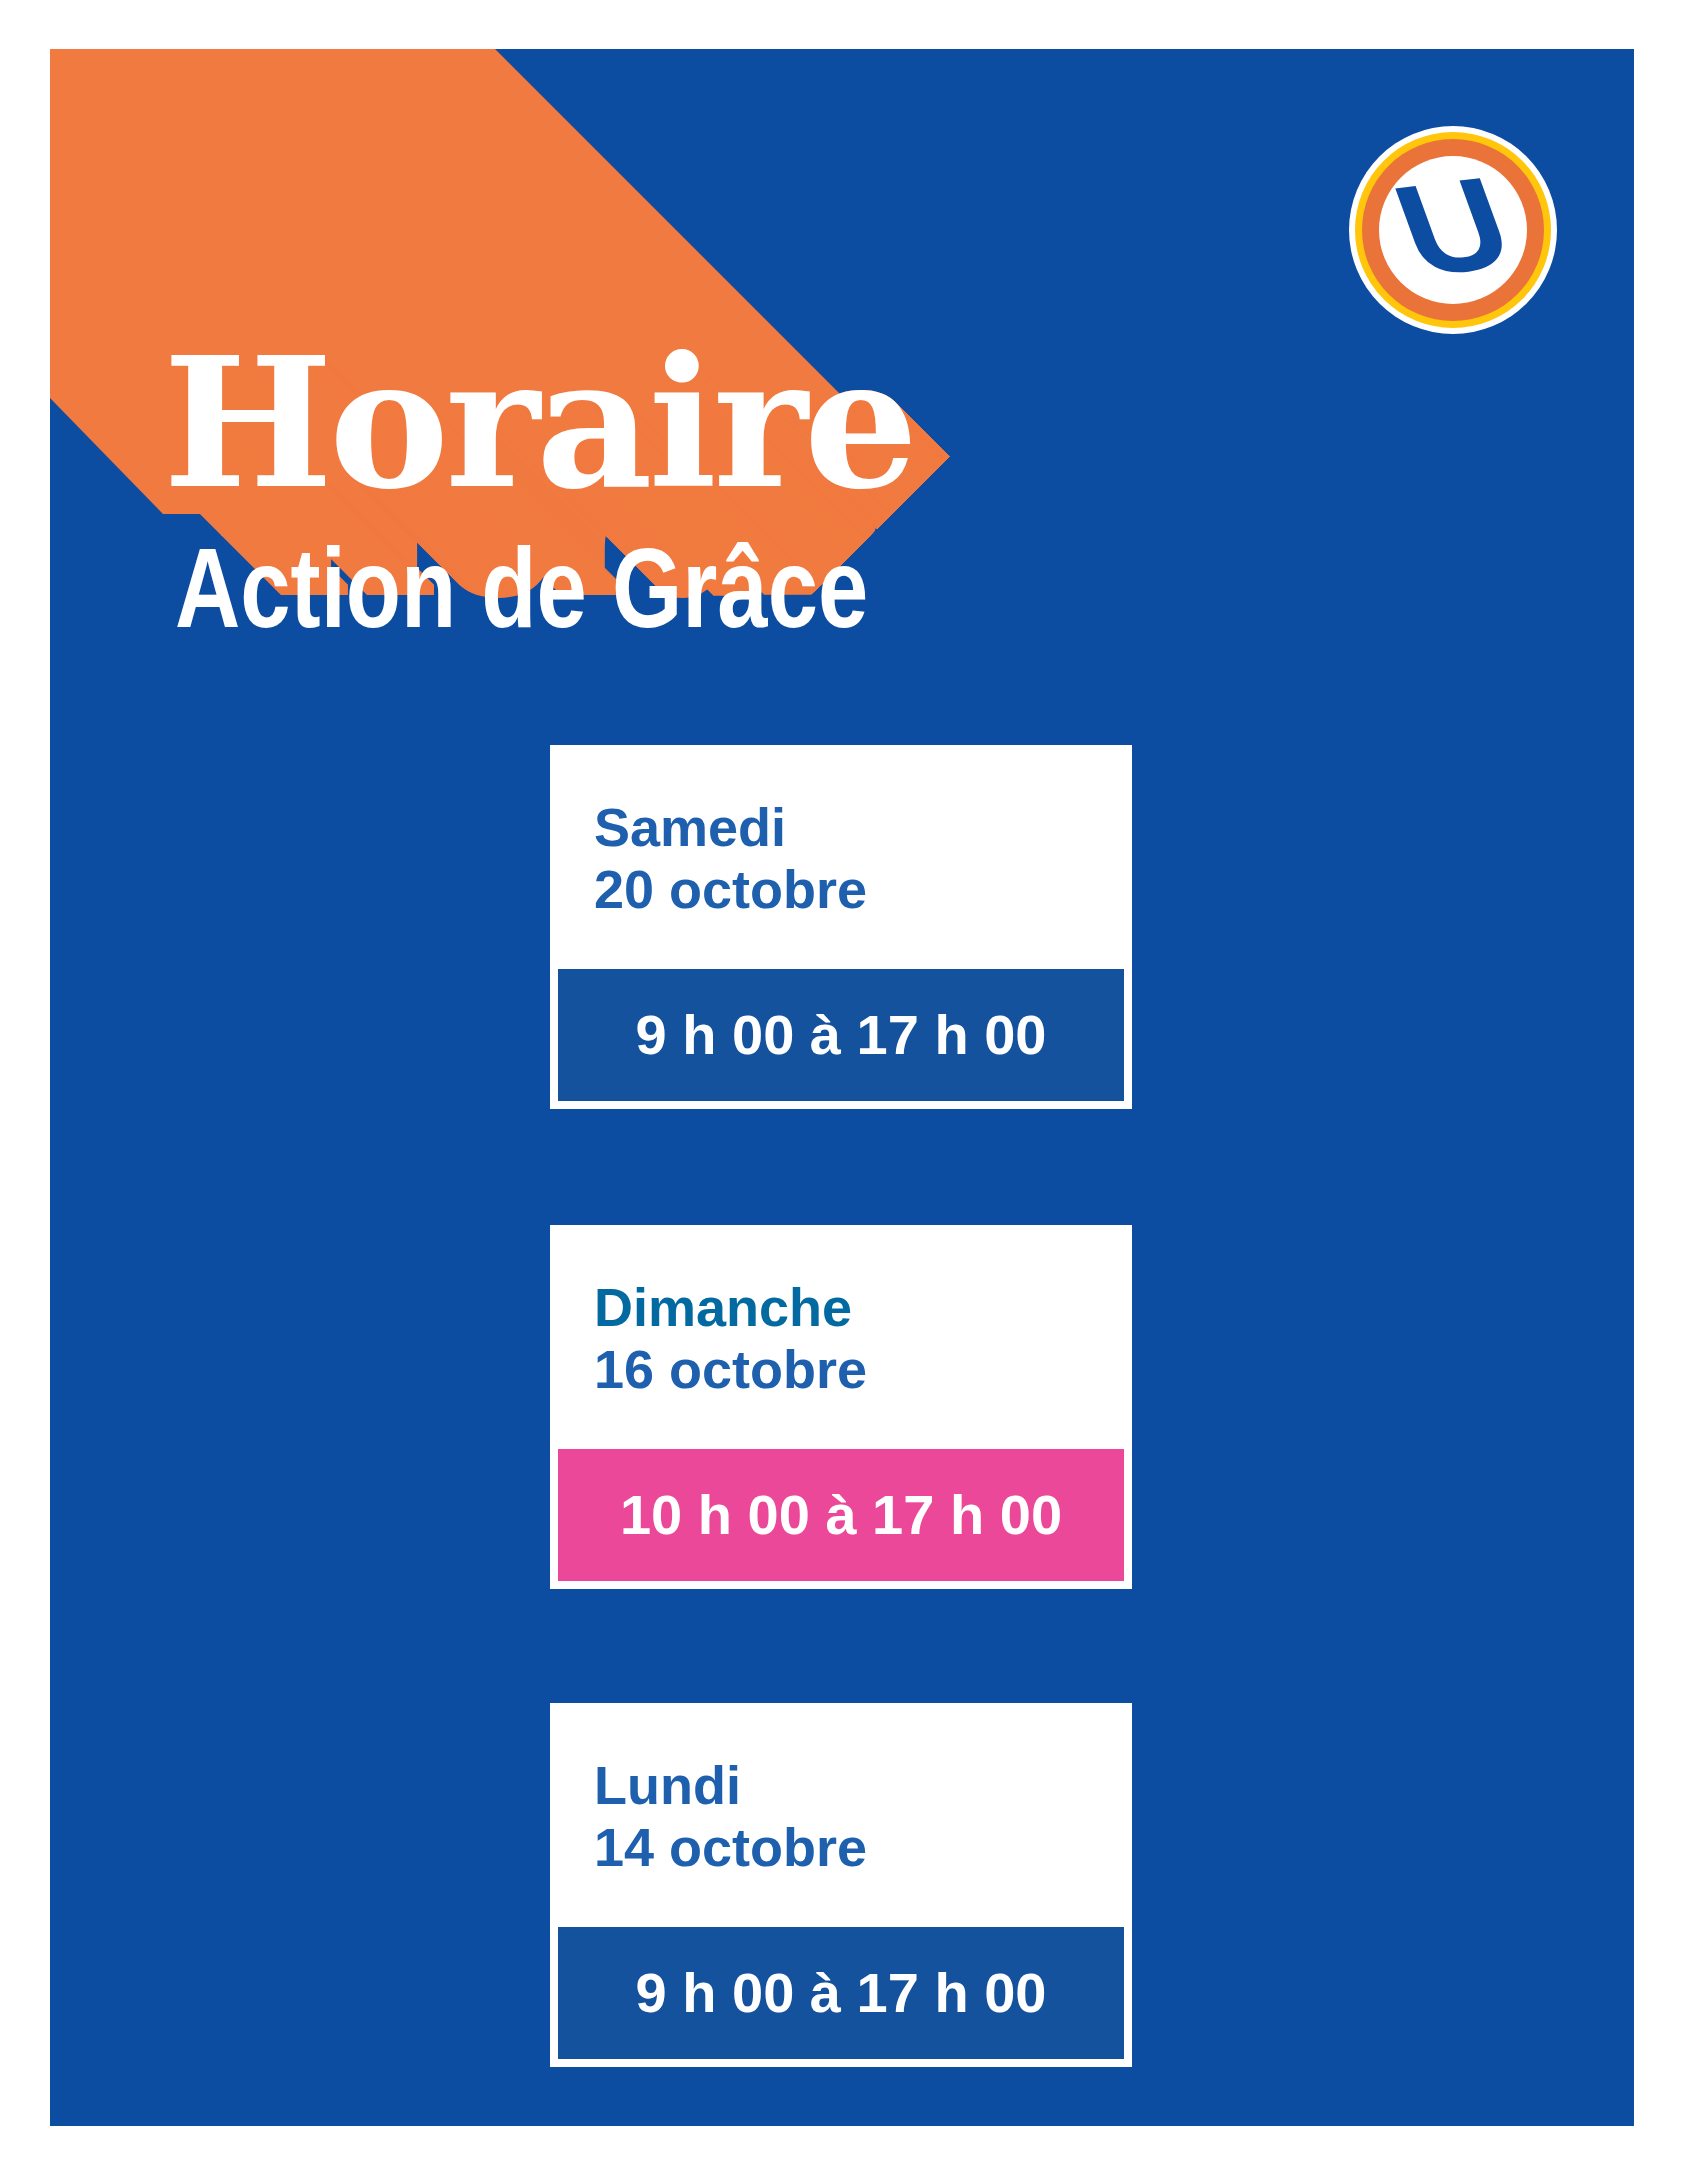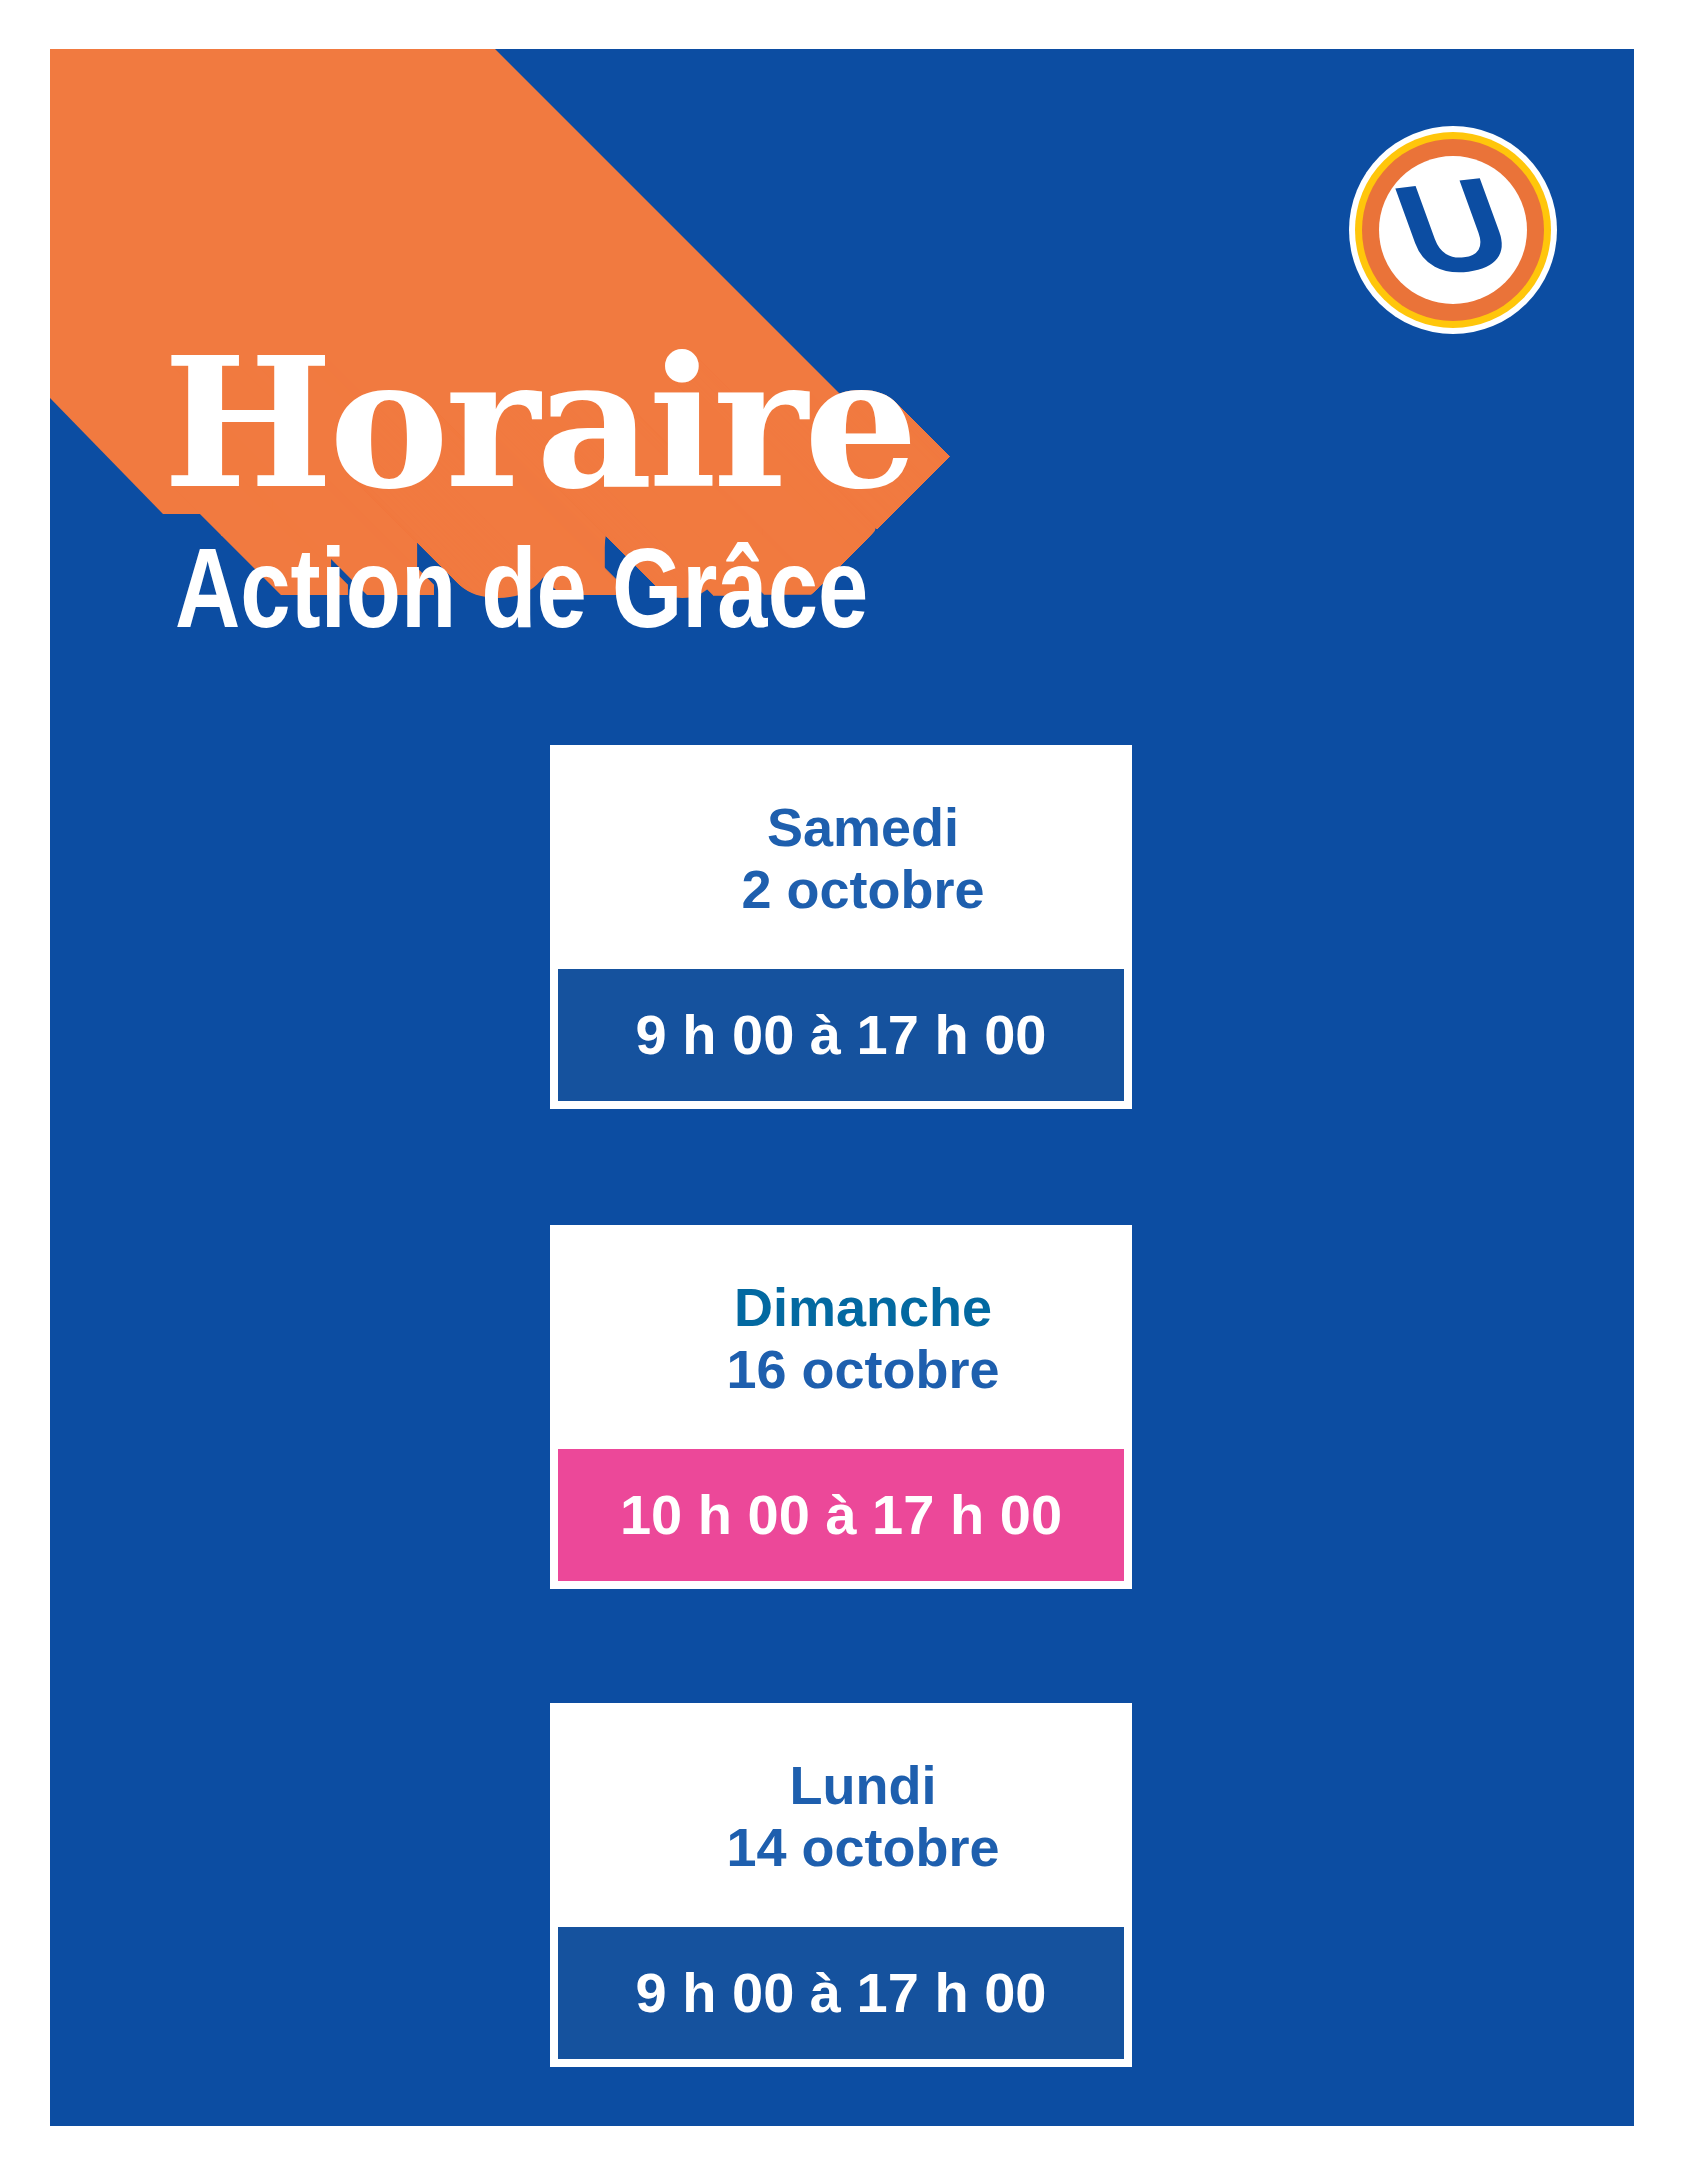--- a/index.html
+++ b/index.html
@@ -51,21 +51,21 @@
     transform:rotate(-7deg) skewX(13deg) scaleX(1.08);
     margin-top:-8px;
   }
   
   .card{
     position:absolute;left:500px;width:582px;height:364px;
     background:#ffffff;z-index:4;
   }
   .card .day-area{
     position:absolute;left:0;top:0;right:0;height:226px;
-    display:flex;flex-direction:column;align-items:center;justify-content:center;
+    display:flex;flex-direction:column;align-items:flex-start;justify-content:center;
     text-align:center;
     padding-left:44px;
   }
   .card .day-line{font-weight:bold;font-size:54px;line-height:62px;}
   .card .hours-bar{
     position:absolute;left:8px;right:8px;bottom:8px;height:132px;
     display:flex;align-items:center;justify-content:center;text-align:right;
   }
   .card .hours-text{
     color:#ffffff;font-weight:bold;font-size:56px;line-height:1;
@@ -90,21 +90,21 @@
     <div class="ring-yellow" style="background: rgb(255, 198, 11);"></div>
     <div class="ring-orange" style="background: rgb(234, 115, 57);"></div>
     <div class="inner">
       <span class="u-glyph" style="color: rgb(12, 77, 162);">U</span>
     </div>
   </div>
 
   <div class="card" style="top:696px">
     <div class="day-area">
       <div class="day-line" style="color: rgb(30, 95, 174);">Samedi</div>
-      <div class="day-line" style="color: rgb(30, 95, 174);">2 octobre</div>
+      <div class="day-line" style="color: rgb(30, 95, 174);">20 octobre</div>
     </div>
     <div class="hours-bar" style="background: rgb(21, 82, 158);">
       <span class="hours-text">9 h 00 à 17 h 00</span>
     </div>
   </div>
 
   <div class="card" style="top:1176px">
     <div class="day-area">
       <div class="day-line" style="color: #0369a1;">Dimanche</div>
       <div class="day-line" style="color: rgb(30, 95, 174);">16 octobre</div>

